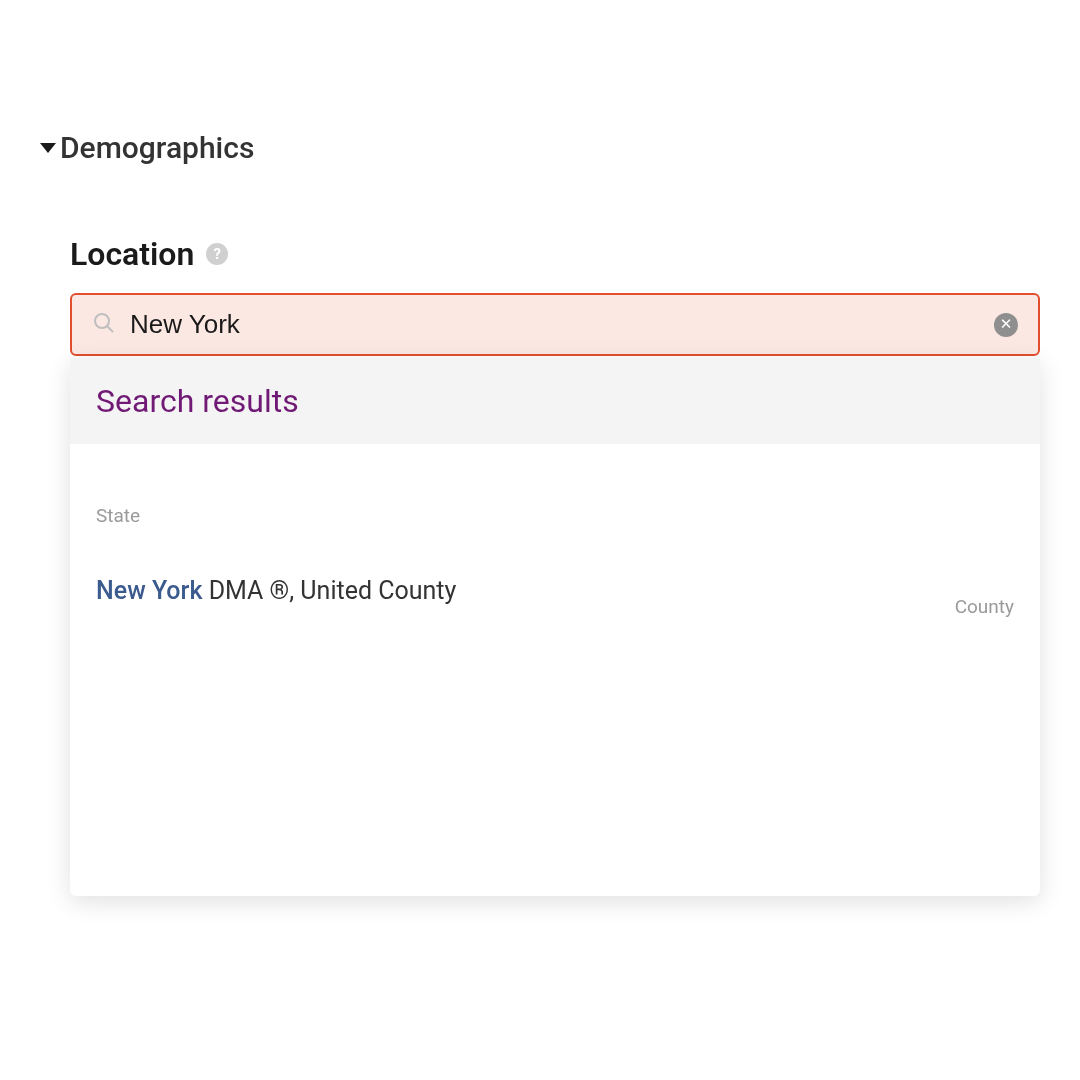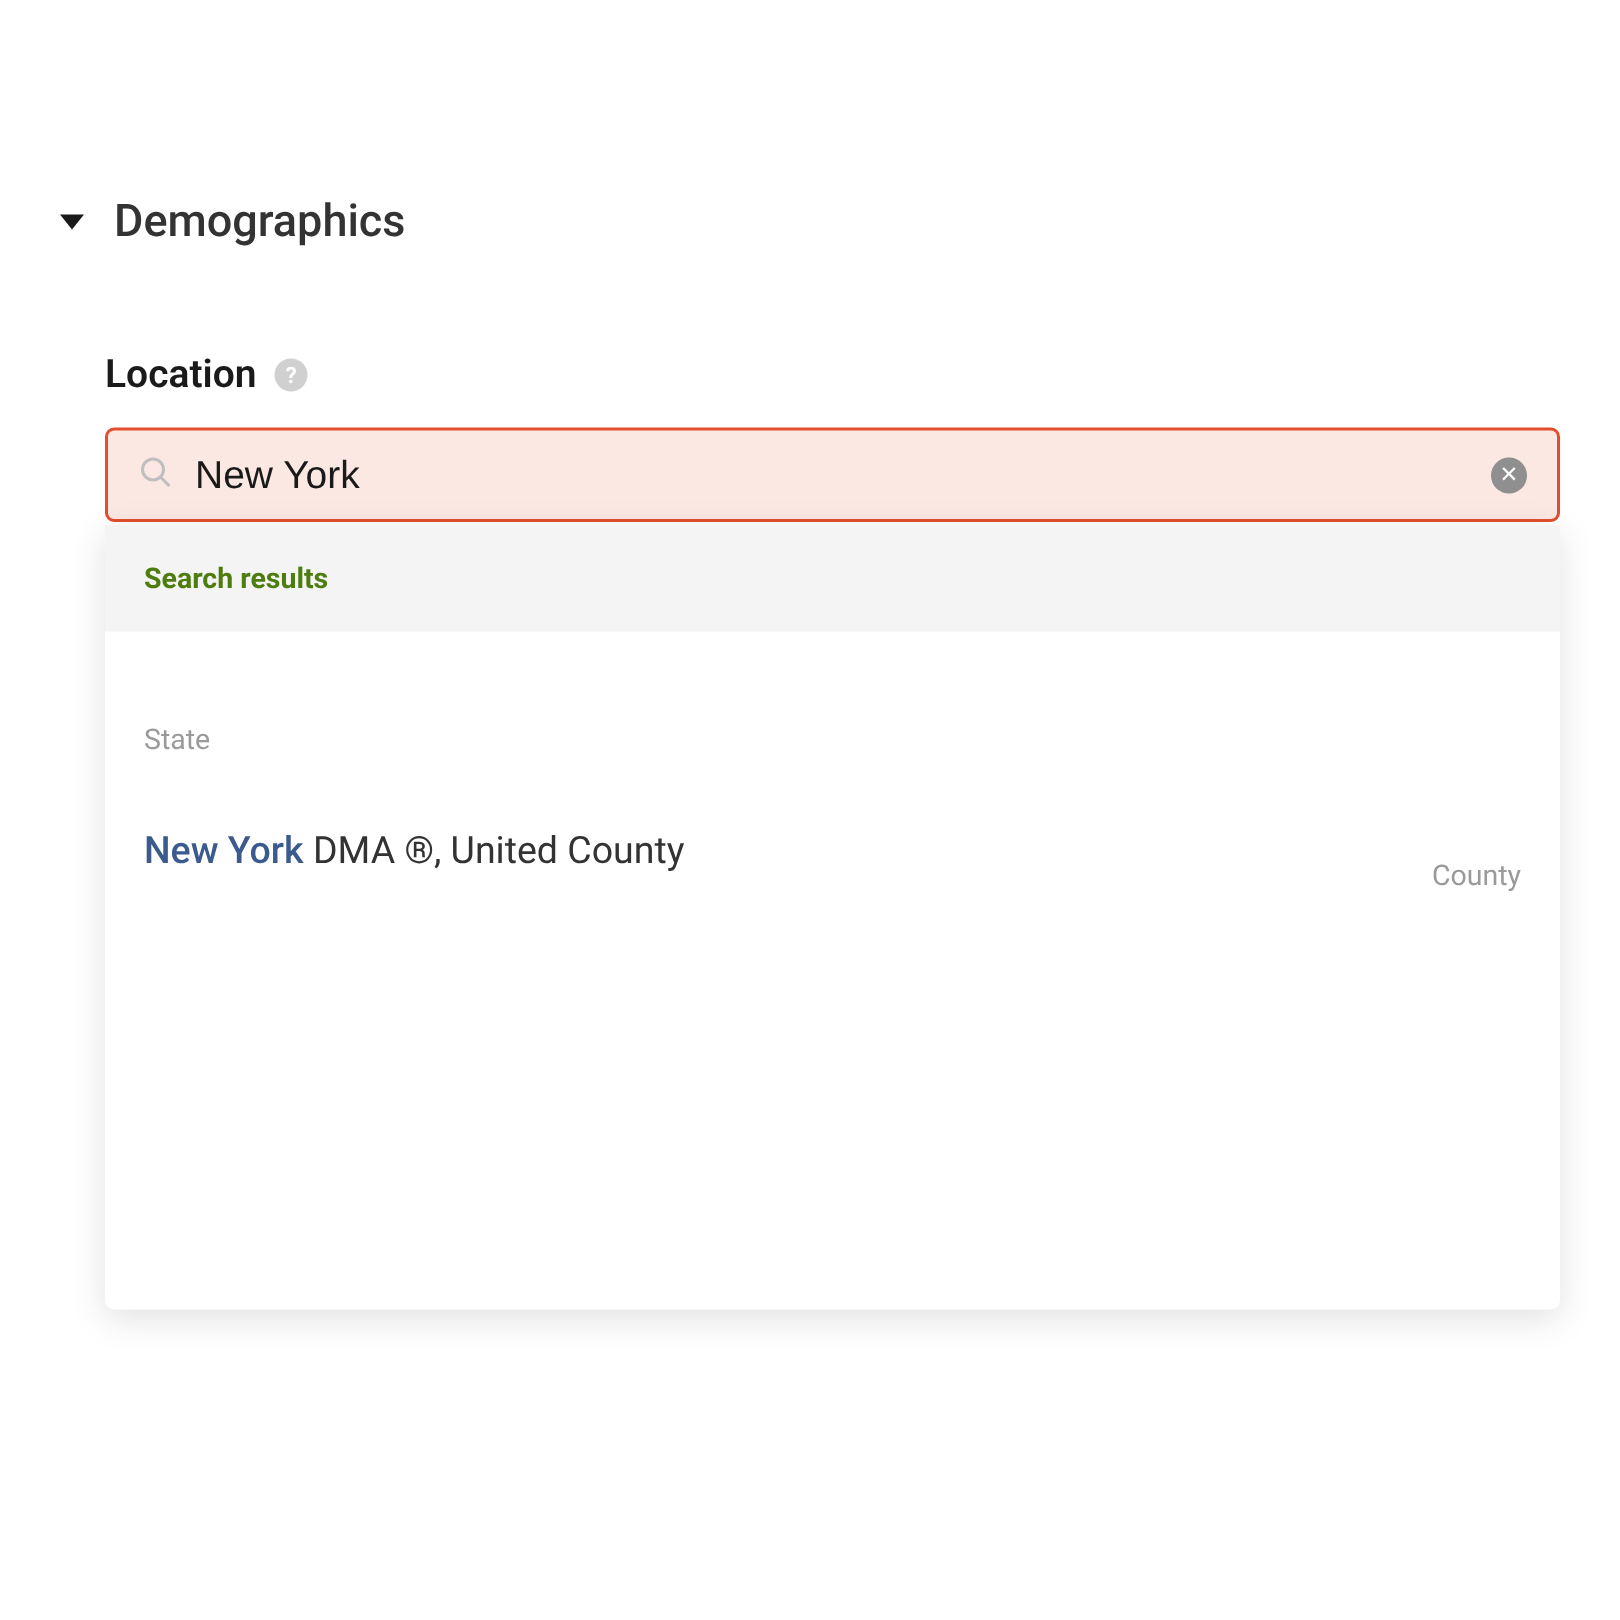--- a/index.html
+++ b/index.html
@@ -11,21 +11,21 @@
       font-family: -apple-system, BlinkMacSystemFont, "Segoe UI", Roboto, Helvetica, Arial, sans-serif;
       background: #ffffff;
       width: 1080px;
       height: 1080px;
       padding: 130px 40px 40px 40px;
       color: #1a1a1a;
     }
     .section-header {
       display: flex;
       align-items: center;
-      gap: 20px;
+      gap: 4px;
       margin-bottom: 70px;
     }
     .caret-down {
       width: 0;
       height: 0;
       border-left: 8px solid transparent;
       border-right: 8px solid transparent;
       border-top: 10px solid #1a1a1a;
     }
     .section-title {
@@ -36,21 +36,21 @@
     .field-group {
       margin-left: 30px;
     }
     .field-label-row {
       display: flex;
       align-items: center;
       gap: 12px;
       margin-bottom: 20px;
     }
     .field-label {
-      font-size: 26px;
+      font-size: 32px;
       font-weight: 600;
       color: #1a1a1a;
     }
     .help-icon {
       width: 22px;
       height: 22px;
       border-radius: 50%;
       background: #d0d0d0;
       color: #ffffff;
       font-size: 15px;
@@ -105,23 +105,23 @@
       left: 0;
       right: 0;
       background: #ffffff;
       border-radius: 0 0 6px 6px;
       box-shadow: 0 6px 24px rgba(0,0,0,0.12);
       overflow: hidden;
     }
     .dropdown-header {
       background: #f4f4f4;
       padding: 24px 26px;
-      font-size: 19px;
-      font-weight: 700;
-      color: #4d7c0f;
+      font-size: 32px;
+      font-weight: 400;
+      color: #701a75;
     }
     .results-list {
       padding: 10px 0 260px 0;
     }
     .result-item {
       display: flex;
       justify-content: space-between;
       align-items: center;
       padding: 18px 26px;
       cursor: pointer;

